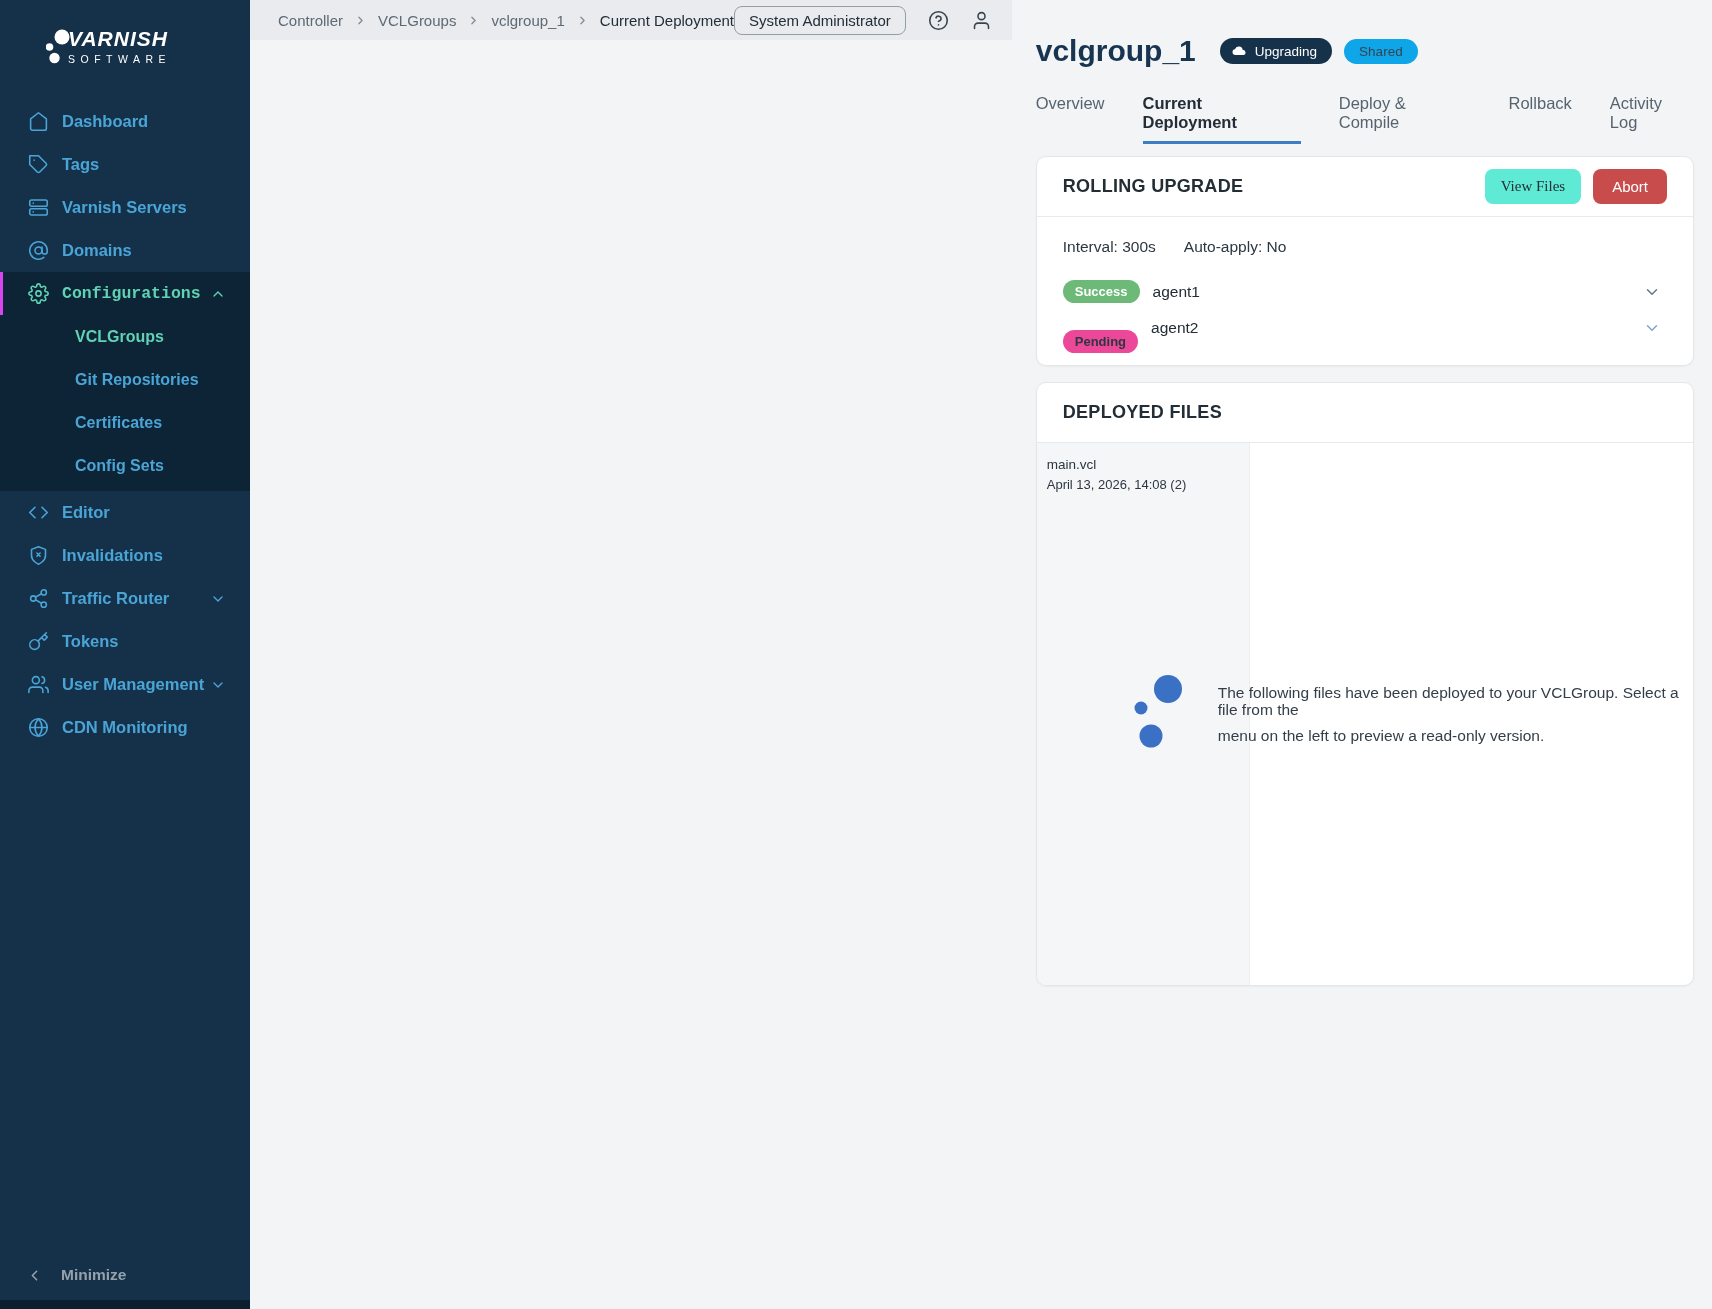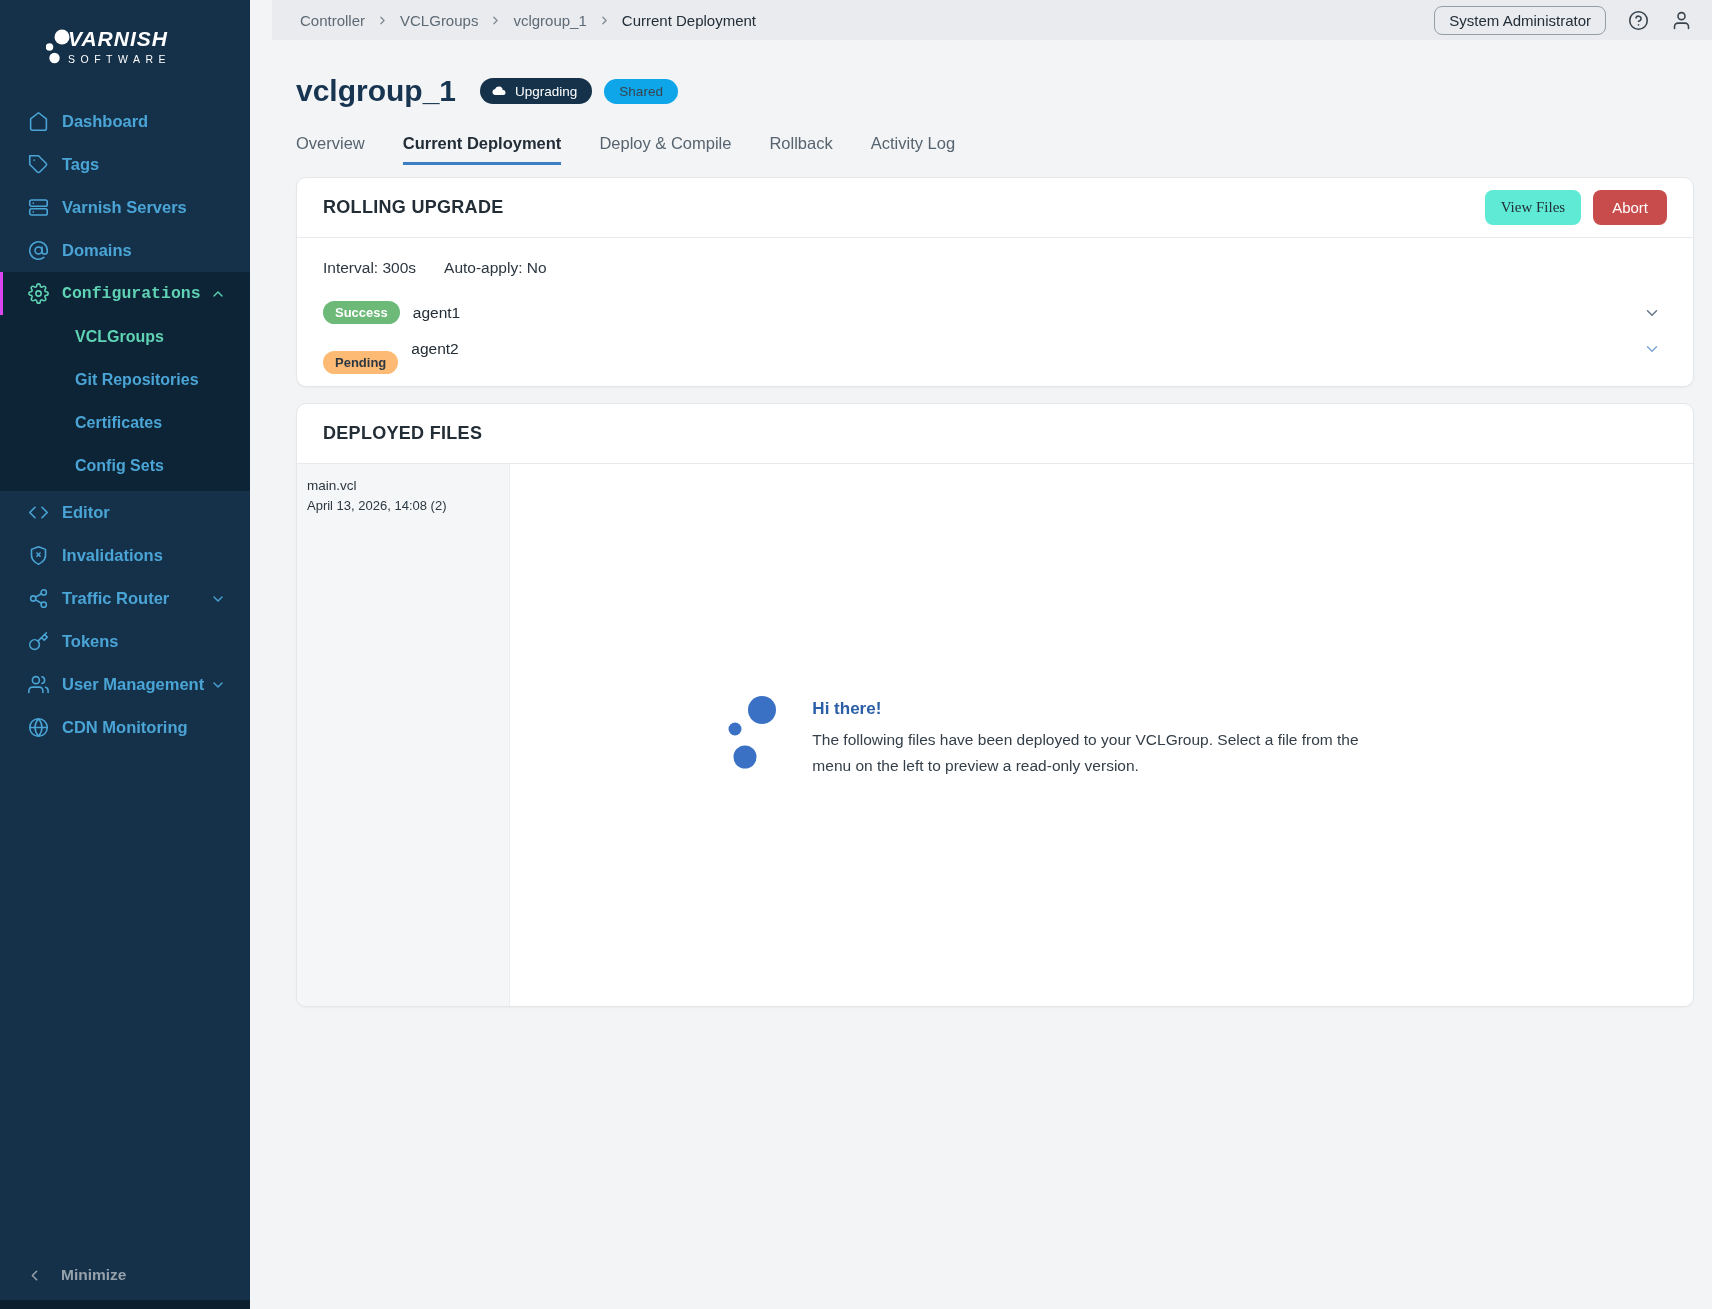--- a/index.html
+++ b/index.html
@@ -19,21 +19,21 @@
   .nav-chev{margin-left:auto;margin-right:24px;width:16px;height:16px;}
   .nav-group{background:#0d2436;padding-bottom:4px;}
   .nav-group .nav-item.group-header{color:#5fd3b4;border-left:3px solid #d946ef;padding-left:25px;font-family:Liberation Mono, monospace;}
   .sub-item{display:flex;align-items:center;height:43px;padding-left:75px;color:#4aa5d6;font-size:16px;font-weight:700;cursor:pointer;}
   .sub-item.active{color:#5fd3b4;}
   .sidebar-footer{margin-top:auto;display:flex;align-items:center;height:50px;padding-left:26px;color:#95a1ab;font-size:15.5px;font-weight:700;gap:18px;cursor:pointer;}
   .sidebar-footer .icon{width:17px;height:17px;}
   .bottom-strip{height:9px;background:#0c1f2f;}
 
   
-  .content{flex:1;display:flex;flex-direction:column;min-width:0;padding-left:22px;}
+  .content{flex:1;display:flex;flex-direction:row;min-width:0;}
   .topbar{height:40px;background:#e9ebee;display:flex;align-items:center;padding:0 20px 0 28px;flex:none;}
   .crumbs{display:flex;align-items:center;gap:11px;font-size:15px;color:#5d6a75;}
   .crumb{cursor:pointer;}
   .crumb.current{color:#232e38;font-weight:500;cursor:default;}
   .crumb-sep{width:13px;height:13px;color:#7e8993;}
   .topbar-right{margin-left:auto;display:flex;align-items:center;gap:22px;}
   .role-btn{border:1px solid #949ea7;border-radius:8px;padding:5px 14px;font-size:15px;color:#232e38;background:transparent;font-family:inherit;cursor:pointer;}
   .icon-btn{width:21px;height:21px;color:#39444e;cursor:pointer;}
 
   .main{flex:1;background:#f2f4f6;padding:0 18px 0 24px;overflow:hidden;}
@@ -53,21 +53,21 @@
   .btn-secondary{background:#5eead4;border:none;border-radius:8px;padding:9px 16px;font-size:15px;color:#242f39;font-family:Liberation Serif, serif;cursor:pointer;margin-left:28px;}
   .btn-danger{background:#c94c4c;border:none;border-radius:8px;padding:9px 19px;font-size:15px;color:#ffffff;font-family:inherit;cursor:pointer;}
 
   .card.rolling{margin-top:12px;}
   .ru-body{padding:21px 26px 24px;}
   .meta-row{display:flex;gap:28px;font-size:15.5px;color:#2c3741;}
   .agents{margin-top:22px;display:flex;flex-direction:column;gap:9px;}
   .agent-row{display:flex;align-items:center;height:27px;}
   .status-pill{font-size:13px;font-weight:700;padding:4px 12px;border-radius:12px;min-width:44px;text-align:center;}
   .pill-success{background:#6cb978;color:#ffffff;}
-  .pill-pending{background:#fdba74;color:#2c3741;margin-top:28px;}
+  .pill-pending{background:#ec4899;color:#2c3741;margin-top:28px;}
   .agent-name{margin-left:13px;font-size:15.5px;color:#232d36;}
   .agent-chev{margin-left:auto;margin-right:6px;width:18px;height:18px;cursor:pointer;}
   .chev-a{color:#64788a;}
   .chev-b{color:#7fa6d0;}
 
   .card.deployed{margin-top:16px;height:604px;display:flex;flex-direction:column;overflow:hidden;}
   .df-body{flex:1;display:flex;min-height:0;}
   .file-panel{width:213px;flex:none;background:#f5f6f8;border-right:1px solid #ebedf0;padding-top:7px;}
   .file-item{padding:7px 10px;cursor:pointer;}
   .file-name{font-size:13.5px;color:#2c3741;}
@@ -314,21 +314,20 @@
             </div>
           </div>
           <div class="preview">
             <div class="empty">
               <svg class="empty-circles" viewBox="0 0 62 84">
                 <circle cx="38" cy="17" r="14" fill="currentColor"></circle>
                 <circle cx="11" cy="36" r="6.5" fill="currentColor"></circle>
                 <circle cx="21" cy="64" r="11.5" fill="currentColor"></circle>
               </svg>
               <div class="empty-text">
-                <div class="empty-heading">Hi there!</div>
                 <div class="empty-line">The following files have been deployed to your VCLGroup. Select a file from the</div>
                 <div class="empty-line">menu on the left to preview a read-only version.</div>
               </div>
             </div>
           </div>
         </div>
       </div>
 
     </div>
   </div>

